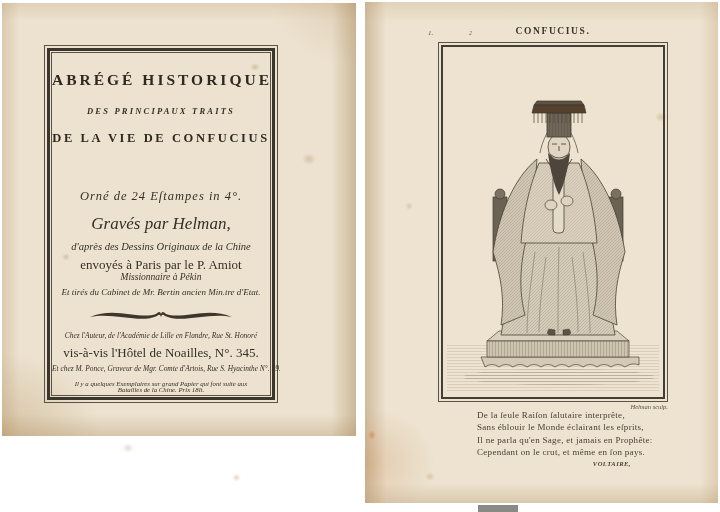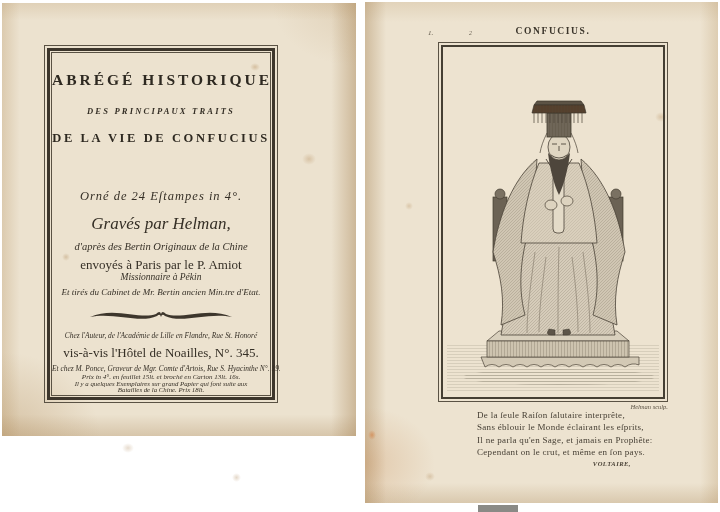--- a/index.html
+++ b/index.html
@@ -76,33 +76,32 @@
     <div class="spot" style="left:230px;top:470px;width:9px;height:9px;background:radial-gradient(rgba(160,115,60,.28),rgba(160,115,60,0) 70%);"></div>
 
     <div class="tp-frame">
       <div class="tp-mid">
           <div class="tp-inner">
         <div class="tl t-main">ABRÉGÉ HISTORIQUE</div>
         <div class="tl t-sub">DES PRINCIPAUX TRAITS</div>
         <div class="tl t-vie">DE LA VIE DE CONFUCIUS</div>
         <div class="tl t-orne">Orné de 24 Eſtampes in 4°.</div>
         <div class="tl t-grav">Gravés par Helman,</div>
-        <div class="tl t-o1">d'après des Bertin Originaux de la Chine</div>
+        <div class="tl t-o1">d'après des Dessins Originaux de la Chine</div>
         <div class="tl t-o2">envoyés à Paris par le P. Amiot</div>
         <div class="tl t-o3">Missionnaire à Pékin</div>
         <div class="tl t-o4">Et tirés du Cabinet de Mr. Bertin ancien Min.tre d'Etat.</div>
         <div class="tl t-swash">
           <svg width="150" height="16" viewBox="0 0 150 16" style="vertical-align:top">
             <path d="M4,12 C28,1 54,15 70,9 Q74,5 75,9 Q76,5 80,9 C96,15 122,1 146,12 C122,7 96,19 79,11 Q76,8 75,12 Q74,8 71,11 C54,19 28,7 4,12 Z" fill="#3d362c"></path>
           </svg>
         </div>
         <div class="tl t-i1">Chez l'Auteur, de l'Académie de Lille en Flandre, Rue St. Honoré</div>
         <div class="tl t-i2">vis-à-vis l'Hôtel de Noailles, N°. 345.</div>
         <div class="tl t-i3">Et chez M. Ponce, Graveur de Mgr. Comte d'Artois, Rue S. Hyacinthe N°. 19.</div>
-        <div class="tl t-i4">Prix in 4°. en feuillet 15lt. et broché en Carton 13lt. 16s.</div>
         <div class="tl t-i5">Il y a quelques Exemplaires sur grand Papier qui font suite aux</div>
         <div class="tl t-i6">Batailles de la Chine. Prix 18lt.</div>
       </div>
         </div>
     </div>
   </div>
 
   <div class="page page-right">
     <div class="spot" style="left:290px;top:110px;width:12px;height:10px;background:radial-gradient(rgba(170,125,70,.30),rgba(170,125,70,0) 70%);"></div>
     <div class="spot" style="left:40px;top:200px;width:8px;height:8px;background:radial-gradient(rgba(170,125,70,.28),rgba(170,125,70,0) 70%);"></div>

